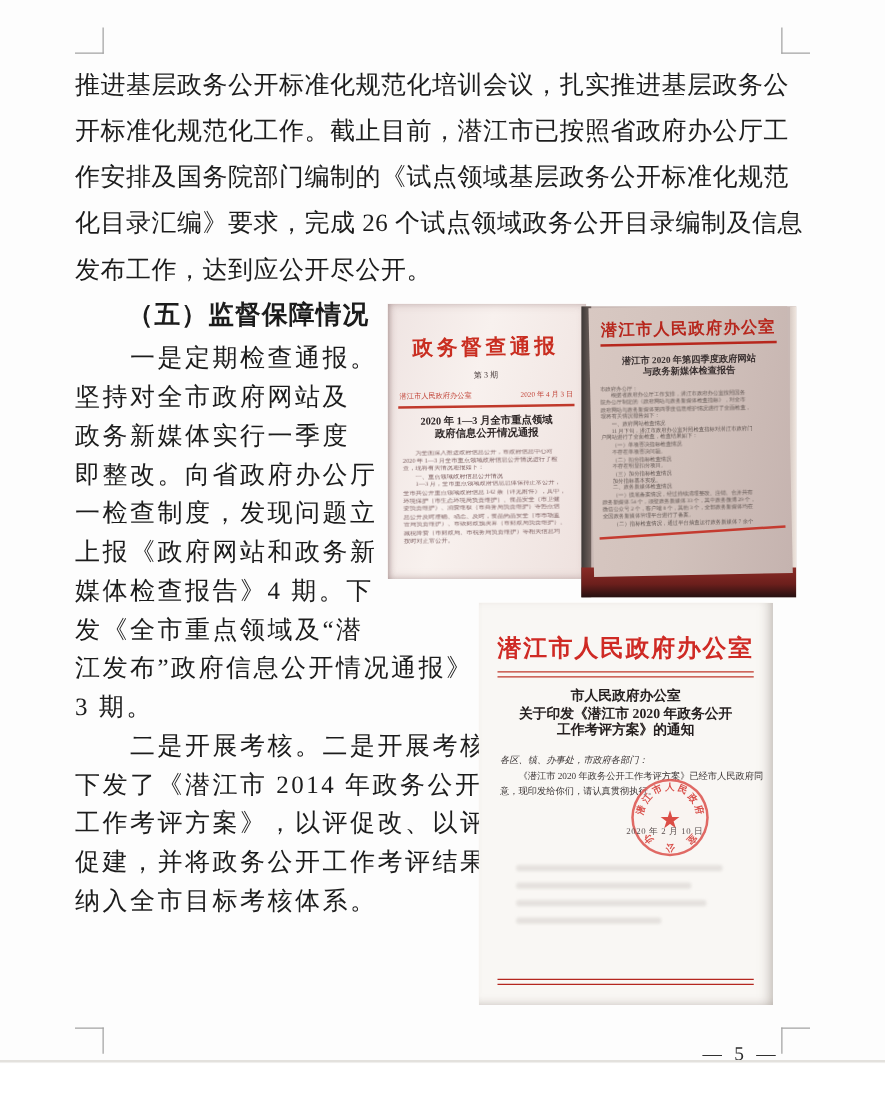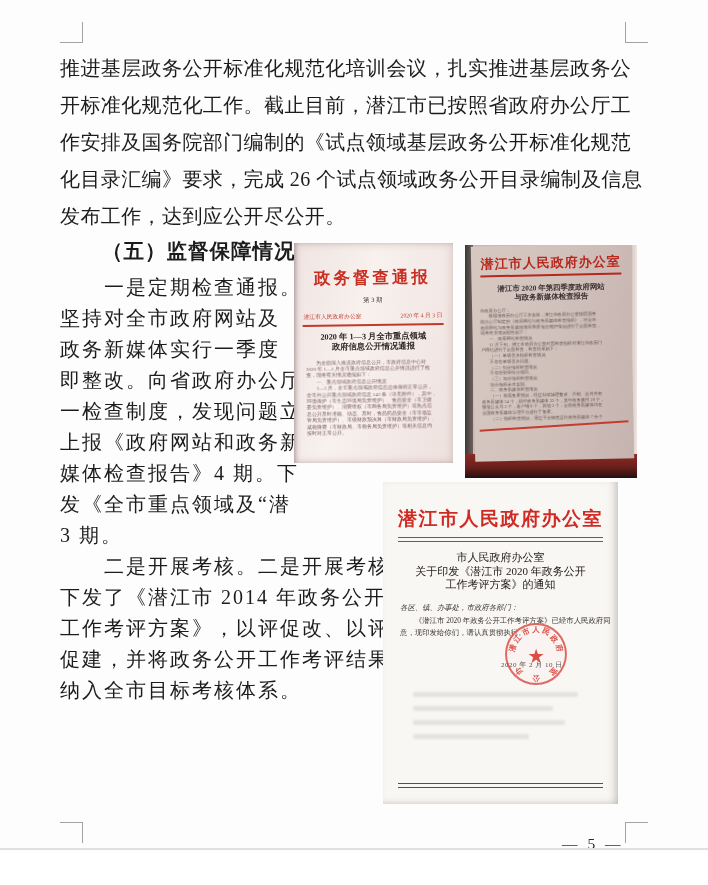--- a/index.html
+++ b/index.html
@@ -14,21 +14,21 @@
   .lines>div{white-space:nowrap;}
   
   .top-para{position:absolute;left:60px;top:50px;width:592px;font-size:20px;
             line-height:37px;letter-spacing:.4px;}
   .heading{position:absolute;left:60px;top:237px;padding-left:42px;font-size:20.5px;
            font-weight:bold;letter-spacing:1px;}
   .col{position:absolute;left:60px;top:272px;font-size:20px;line-height:31px;letter-spacing:2px;}
   
   .photo{position:absolute;overflow:hidden;}
   
-  .photo1{left:294px;top:243px;width:159px;height:220px;
+  .photo1{left:310px;top:243px;width:159px;height:220px;
           background:linear-gradient(105deg,#efe4e2,#f8f1ee 40%,#eee1de);
           box-shadow:inset 0 0 8px rgba(150,115,115,.35), inset 3px 0 5px -2px rgba(110,85,85,.5);}
   .p1-inner{position:absolute;inset:0;transform:rotate(-.8deg);}
   .p1-masthead{margin-top:24px;text-align:center;color:#c92e21;font-weight:bold;
                font-size:16.5px;letter-spacing:3px;white-space:nowrap;}
   .p1-issue{margin-top:7px;text-align:center;font-size:6.5px;color:#4a3d3d;}
   .p1-meta{display:flex;justify-content:space-between;padding:0 10px;margin-top:7px;
            font-size:5.8px;color:#c24438;white-space:nowrap;}
   .p1-rule{height:1.5px;background:#c0392b;margin:3px 9px 0;}
   .p1-title{margin-top:6px;text-align:center;font-weight:bold;font-size:8.3px;
@@ -55,21 +55,21 @@
   .p2-body{margin:5px 8px 0;font-size:4.3px;line-height:5.7px;color:#5f5450;
            filter:blur(.35px);}
   .p2-body>div{overflow:hidden;}
   .p2-bottomline{height:2px;background:#c43b30;margin:4px 5px 6px;transform:rotate(-2.5deg);}
   
   .photo3{left:383px;top:482px;width:235px;height:322px;background:#f9f7f4;
           box-shadow:inset -7px 0 9px -5px rgba(140,130,122,.5), inset 0 -5px 7px -4px rgba(160,150,142,.35);}
   .p3-banner{margin-top:24px;text-align:center;color:#cf2a24;font-weight:bold;
              font-size:19px;letter-spacing:1.5px;white-space:nowrap;}
   .p3-rule{margin:5px 15px 0;height:3px;border-top:1.8px solid #c0392b;border-bottom:.9px solid #c0392b;}
-  .p3-subject{margin-top:9px;text-align:center;font-weight:normal;font-size:11px;
+  .p3-subject{margin-top:9px;text-align:center;font-weight:bold;font-size:11px;
               line-height:13.5px;color:#262020;}
   .p3-salutation{margin:11px 17px 0;font-size:7.4px;color:#3b3535;white-space:nowrap;font-style:italic;}
   .p3-body{margin:2px 17px 0;font-size:7.4px;line-height:12px;color:#3b3535;}
   .p3-bleed{position:absolute;left:30px;right:40px;top:210px;filter:blur(1.2px);}
   .p3-bleed>div{height:5px;background:rgba(148,142,134,.20);border-radius:2px;margin-bottom:9px;}
   .seal{position:absolute;left:122px;top:141px;width:62px;height:62px;}
   .seal-ring{position:absolute;inset:0;border:2.2px solid rgba(219,80,74,.85);border-radius:50%;
              background:rgba(255,225,222,.12);}
   .seal span{position:absolute;font-size:7.5px;font-weight:bold;color:#d94f4a;}
   .seal .star{font-size:17px;left:31px;top:33px;transform:translate(-50%,-50%);color:#db4d46;}
@@ -104,20 +104,21 @@
 
   <div class="col lines">
       <div>　　一是定期检查通报。</div>
       <div>坚持对全市政府网站及</div>
       <div>政务新媒体实行一季度</div>
       <div>即整改。向省政府办公厅</div>
       <div>一检查制度，发现问题立</div>
       <div>上报《政府网站和政务新</div>
       <div>媒体检查报告》4 期。下</div>
       <div>发《全市重点领域及“潜</div>
+      <div>江发布”政府信息公开情况通报》</div>
       <div>3 期。</div>
       <div>　　二是开展考核。二是开展考核</div>
       <div>下发了《潜江市 2014 年政务公开</div>
       <div>工作考评方案》，以评促改、以评</div>
       <div>促建，并将政务公开工作考评结果</div>
       <div>纳入全市目标考核体系。</div>
     </div>
 
   <div class="photo photo1">
     <div class="p1-inner">

